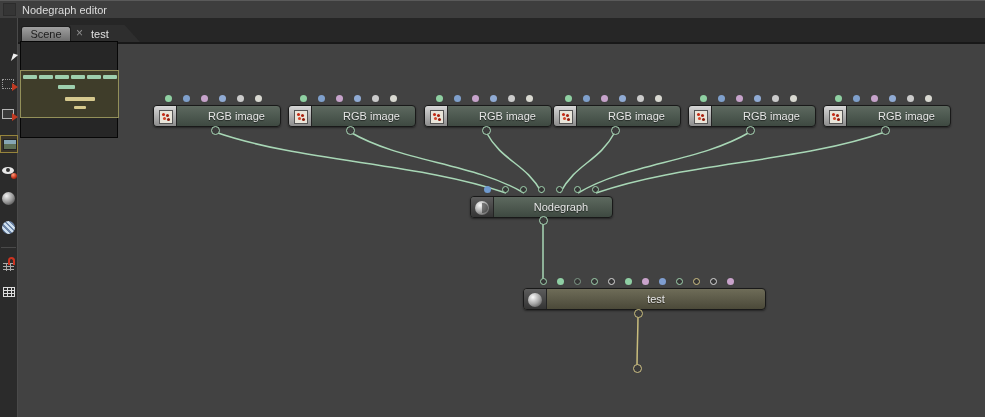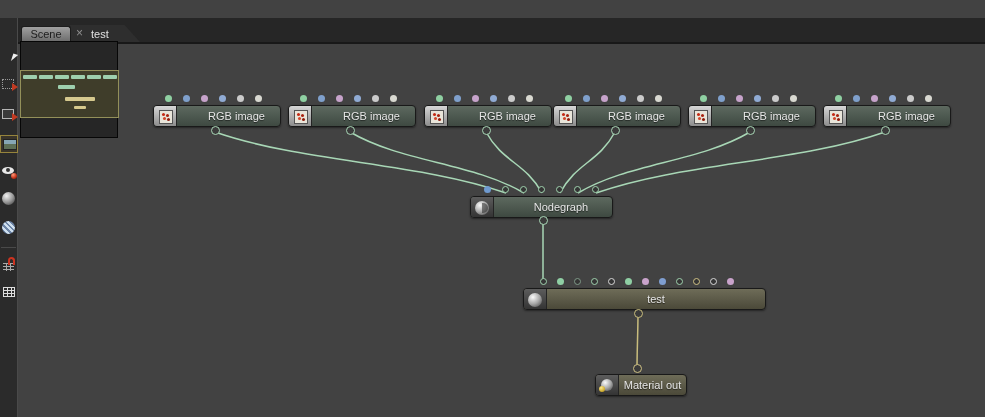--- a/index.html
+++ b/index.html
@@ -120,20 +120,24 @@
       <path d="M 215 132 C 302.3 162.5, 418.7 162.5, 506 193" fill="none" stroke="#a8d7b6" stroke-width="1.5"></path>
       <path d="M 350 132 C 402.2 162.5, 471.8 162.5, 524 193" fill="none" stroke="#a8d7b6" stroke-width="1.5"></path>
       <path d="M 486 132 C 502.8 162.5, 525.2 162.5, 542 193" fill="none" stroke="#a8d7b6" stroke-width="1.5"></path>
       <path d="M 615 132 C 598.5 162.5, 576.5 162.5, 560 193" fill="none" stroke="#a8d7b6" stroke-width="1.5"></path>
       <path d="M 750 132 C 698.4 162.5, 629.6 162.5, 578 193" fill="none" stroke="#a8d7b6" stroke-width="1.5"></path>
       <path d="M 885 132 C 798.3 162.5, 682.7 162.5, 596 193" fill="none" stroke="#a8d7b6" stroke-width="1.5"></path>
       <path d="M 543 222 C 543 252, 543 252, 543 282" fill="none" stroke="#a8d7b6" stroke-width="1.5"></path>
       <path d="M 638 316 C 637.7 341, 637.3 341, 637 366" fill="none" stroke="#c9bd7d" stroke-width="1.5"></path>
     </svg>
 
+  <div id="titlebar">
+    <div id="titlegrip"></div>
+    <span id="titlelabel">Nodegraph editor</span>
+  </div>
 
   <div id="tabstrip">
     <div id="activeTabShape"></div>
     <div id="tabScene">Scene</div>
     <div id="tabClose">×</div>
     <div id="tabTest">test</div>
   </div>
 
   <div id="sidebar">
       <div class="sbicon" style="top: 27px;">
@@ -328,22 +332,14 @@
         <span class="pdot" style="background: rgb(201, 163, 203);"></span>
       </div>
       <div class="node-body nb-olive" style="top: 12px; width: 243px;">
         <div class="icon-cell icon-dark">
           <div class="ballchip"></div>
         </div>
         <div class="node-label">test</div>
       </div>
     </div>
     <div class="portc" style="left: 633.5px; top: 308.5px; border: 1.5px solid rgb(201, 189, 125);"></div>
-    <div class="node" style="left: 595px; top: 362px; width: 92px; height: 34px;">
-      <div class="node-body nb-olive" style="top: 12px; width: 92px;">
-        <div class="icon-cell icon-dark">
-          <div class="ballchip mat"></div>
-        </div>
-        <div class="node-label">Material out</div>
-      </div>
-    </div>
     <div class="portc" style="left: 632.5px; top: 363.5px; border: 1.5px solid rgb(207, 193, 133);"></div>
   </div>
 
 </body></html>

